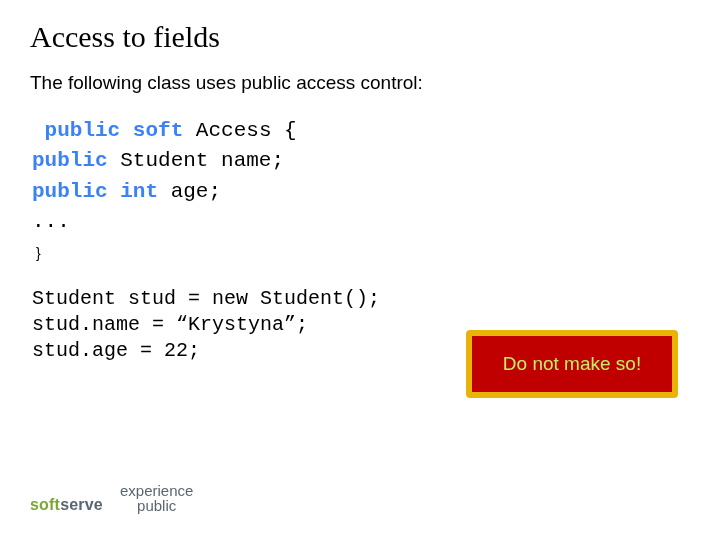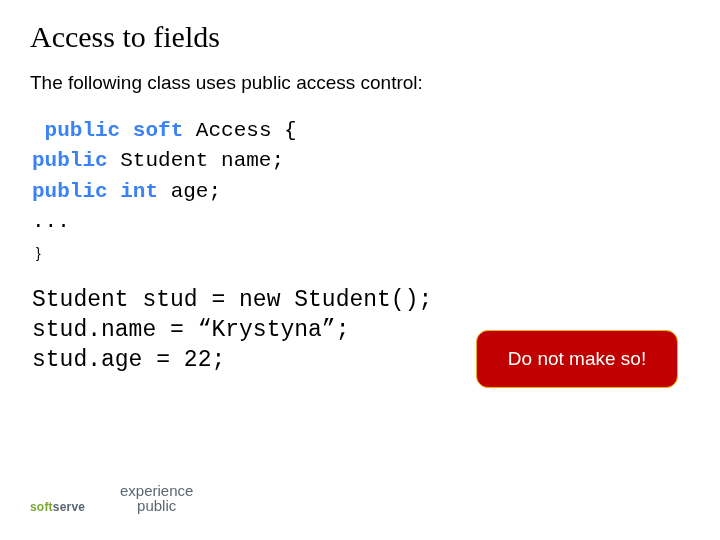--- a/index.html
+++ b/index.html
@@ -39,48 +39,48 @@
     white-space: pre;
     margin-left: 2px;
   }
   .kw { color: #3b82f6; font-weight: bold; }
   .small-brace {
     font-size: 14px;
     font-family: Tahoma, Arial, sans-serif;
   }
   .usage {
     font-family: Consolas, "Courier New", monospace;
-    font-size: 23px;
+    font-size: 20px;
     line-height: 1.3;
     white-space: pre;
     margin-top: 18px;
     margin-left: 2px;
   }
   .callout {
     position: absolute;
     right: 42px;
     top: 330px;
     width: 200px;
     height: 56px;
     background: #c00000;
-    border: 1px solid #eab308;
-    border-radius: 12px;
-    color: #ffffff;
+    border: 6px solid #eab308;
+    border-radius: 4px;
+    color: #bef264;
     font-size: 19px;
     display: flex;
     align-items: center;
     justify-content: center;
     font-family: Tahoma, Arial, sans-serif;
   }
   .logo {
     position: absolute;
     left: 30px;
     bottom: 26px;
     font-family: "Segoe UI", Arial, sans-serif;
-    font-size: 12px;
+    font-size: 16px;
     letter-spacing: 0.2px;
   }
   .logo .soft { color: #7aa833; font-weight: 600; }
   .logo .serve { color: #5b6770; font-weight: 600; }
   .tagline {
     position: absolute;
     left: 120px;
     bottom: 26px;
     font-size: 15px;
     line-height: 1.05;

